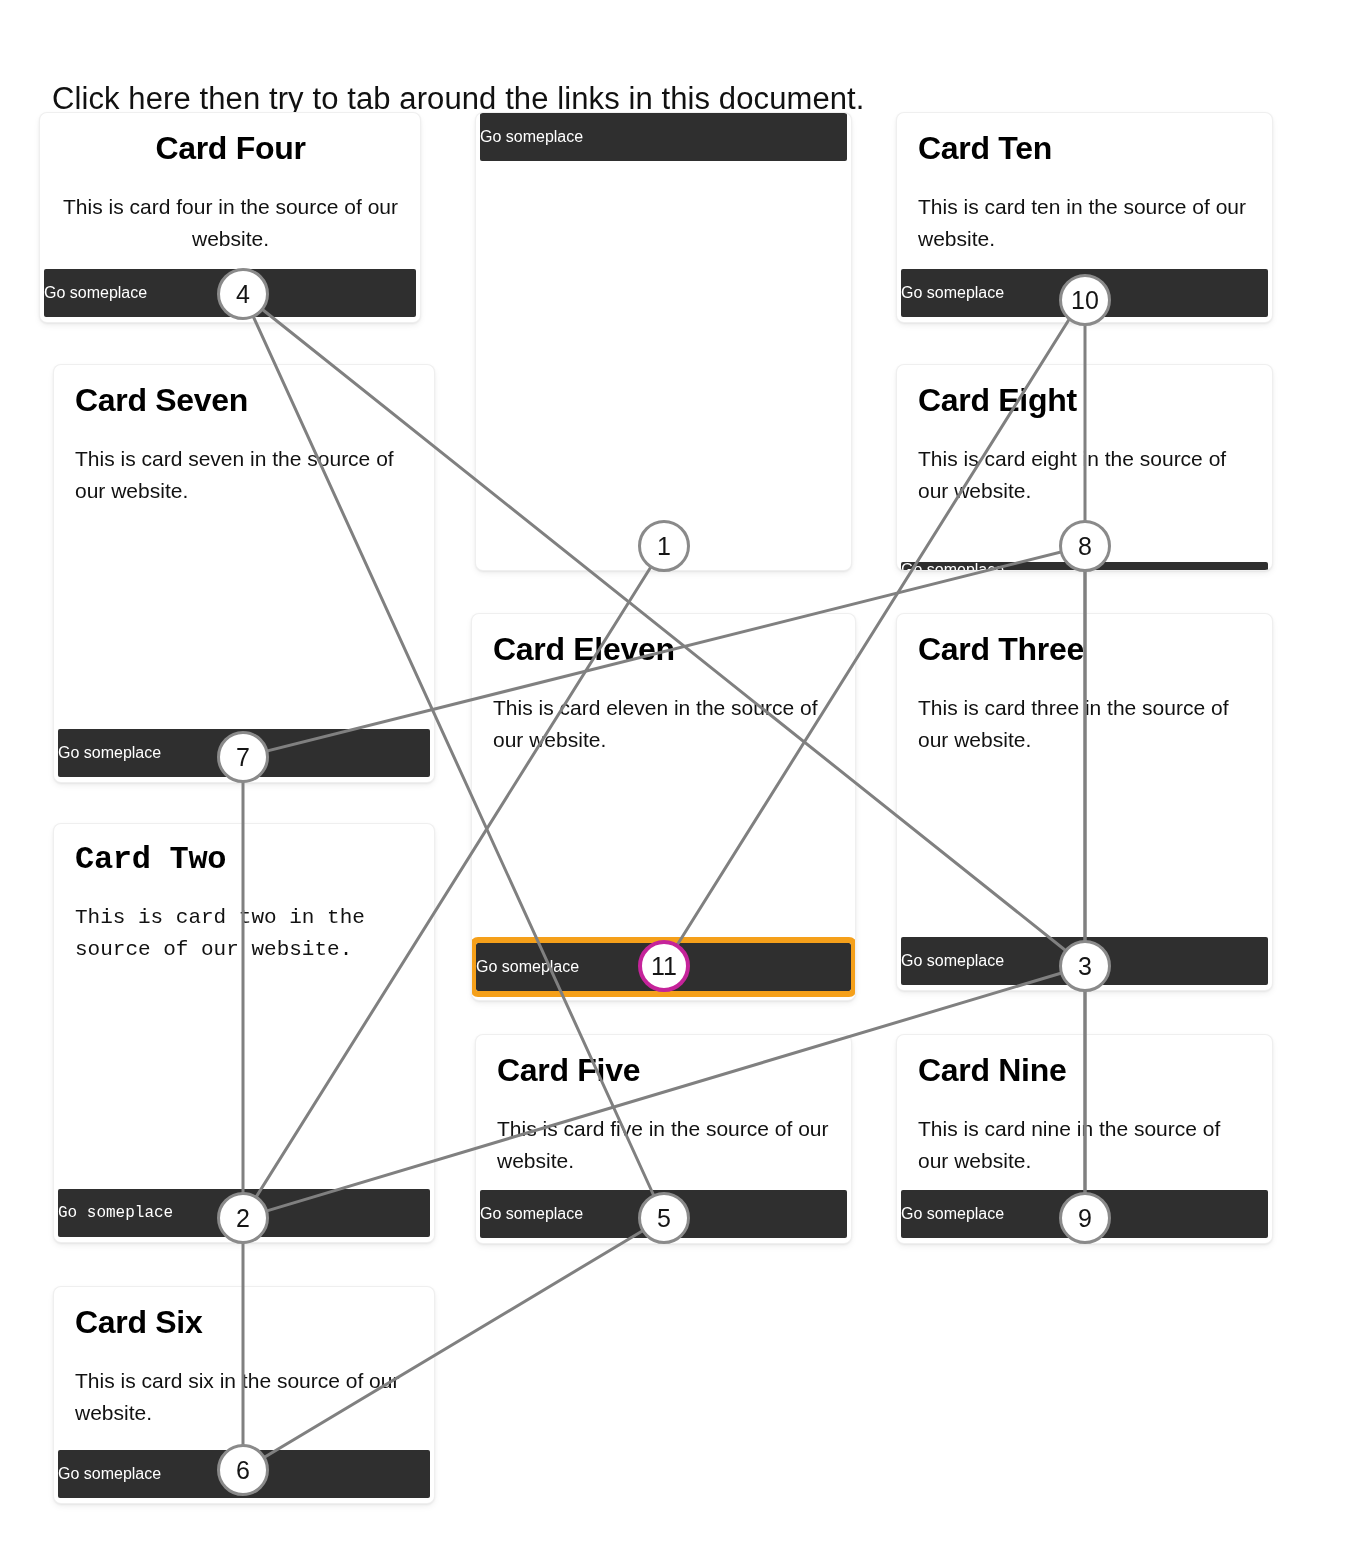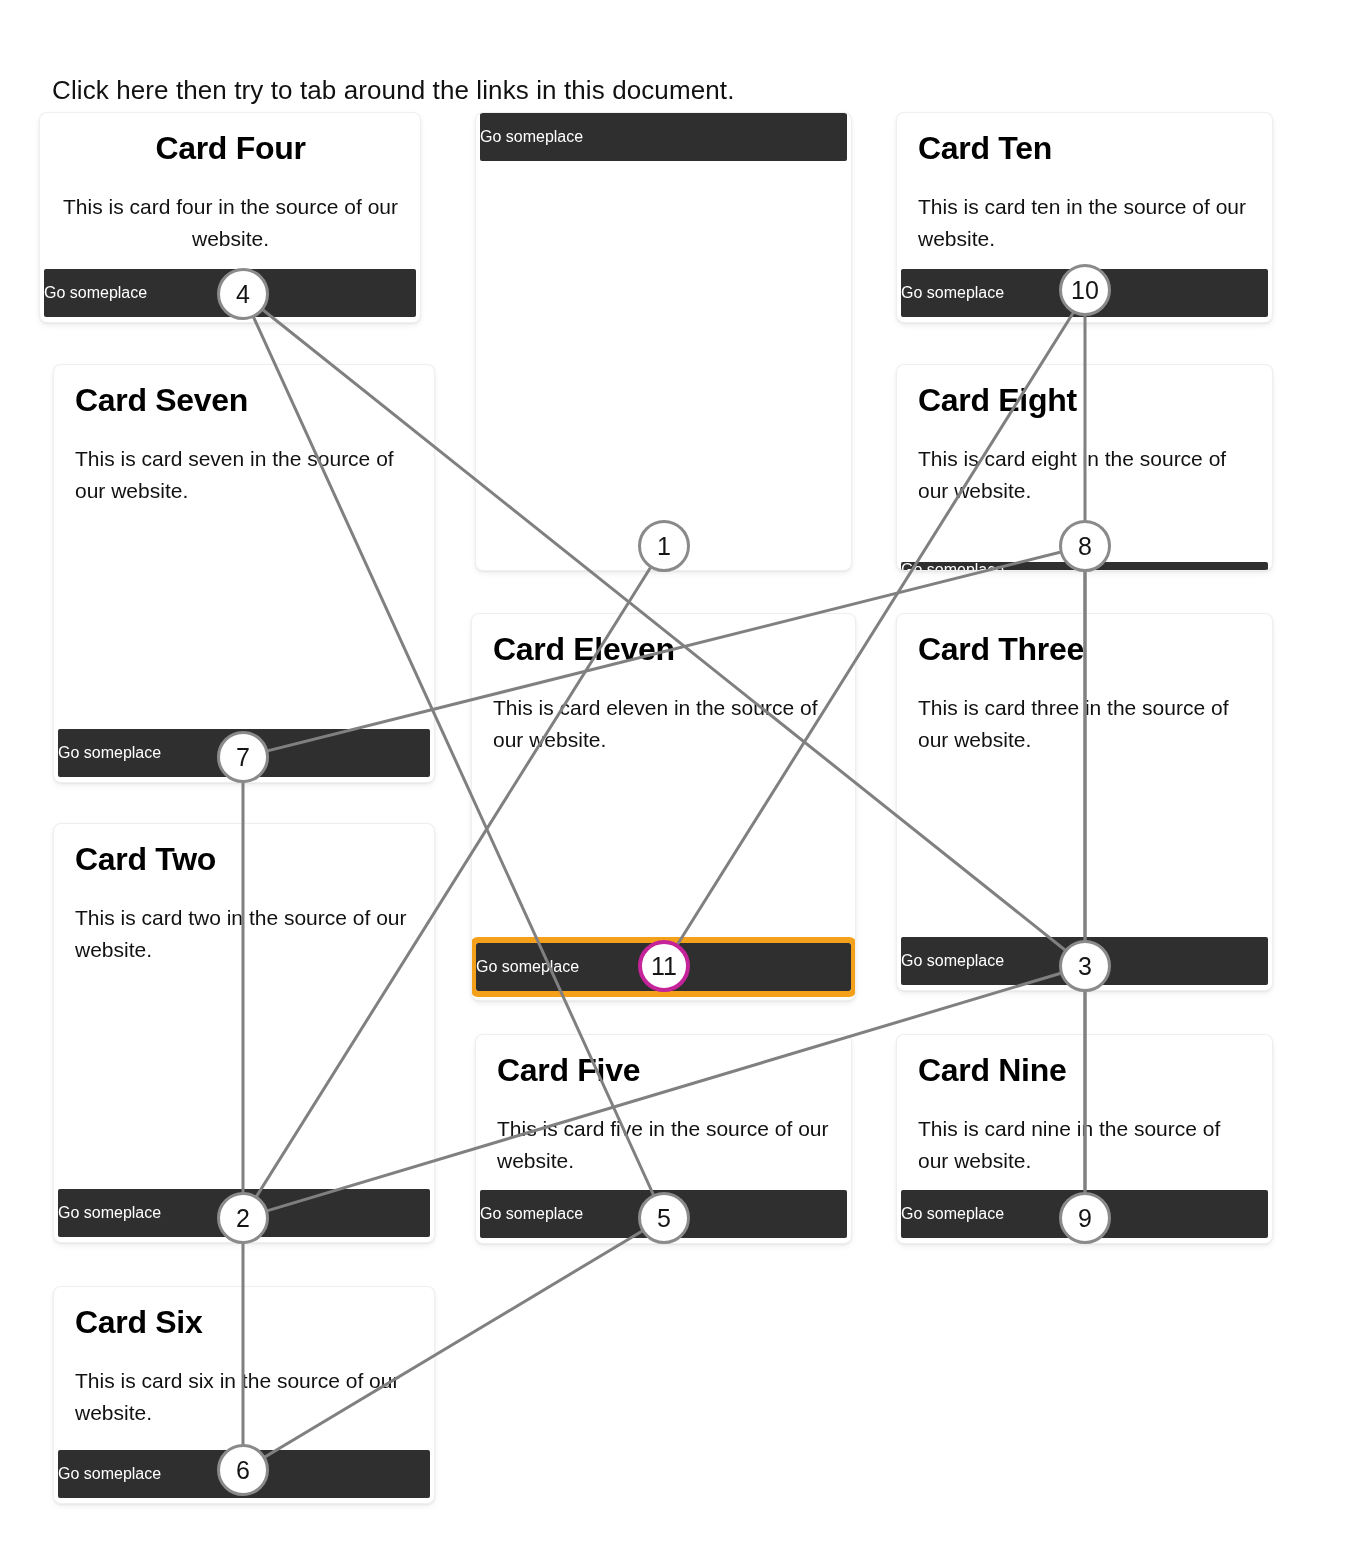--- a/index.html
+++ b/index.html
@@ -10,21 +10,21 @@
     font-family:"Liberation Sans","DejaVu Sans",sans-serif;
     color:#1b1b1b;
     overflow:hidden;
     position:relative;
   }
   #stage{position:relative;width:1347px;height:1548px;}
 
   .intro{
     position:absolute;
     left:52px; top:48px;
-    font-size:26px;
+    font-size:31px;
     line-height:1.3;
     color:#111111;
     letter-spacing:.1px;
     white-space:nowrap;
   }
 
   
   .card{
     position:absolute;
     background:#ffffff;
@@ -123,21 +123,21 @@
       </div>
       <div class="card" style="left: 54px; top: 365px; width: 380px; height: 417px; gap: 48px;">
         <div class="card-body">
           <h2 class="card-title">Card Seven</h2>
           <p class="card-text">This is card seven in the source of our website.</p>
         </div>
         <div class="card-foot">
           <a class="card-link" href="#">Go someplace</a>
         </div>
       </div>
-      <div class="card" style="left: 54px; top: 824px; width: 380px; height: 418px;">
+      <div class="card" style="left: 54px; top: 824px; width: 380px; height: 418px; font-family: Liberation Mono, monospace;">
         <div class="card-body">
           <h2 class="card-title">Card Two</h2>
           <p class="card-text">This is card two in the source of our website.</p>
         </div>
         <div class="card-foot">
           <a class="card-link" href="#">Go someplace</a>
         </div>
       </div>
       <div class="card" style="left: 54px; top: 1287px; width: 380px; height: 216px;">
         <div class="card-body">
@@ -225,18 +225,18 @@
     <div id="badges">
         <div class="badge" style="left: 664px; top: 546px;">1</div>
         <div class="badge" style="left: 243px; top: 1218px;">2</div>
         <div class="badge" style="left: 1085px; top: 966px;">3</div>
         <div class="badge" style="left: 243px; top: 294px;">4</div>
         <div class="badge" style="left: 664px; top: 1218px;">5</div>
         <div class="badge" style="left: 243px; top: 1470px;">6</div>
         <div class="badge" style="left: 243px; top: 757px;">7</div>
         <div class="badge" style="left: 1085px; top: 546px;">8</div>
         <div class="badge" style="left: 1085px; top: 1218px;">9</div>
-        <div class="badge" style="left: 1085px; top: 290px;">10</div>
+        <div class="badge" style="left: 1085px; top: 300px;">10</div>
         <div class="badge current" style="left: 664px; top: 966px;">11</div>
       </div>
   </div>
 
 </div>
 
 </body></html>

